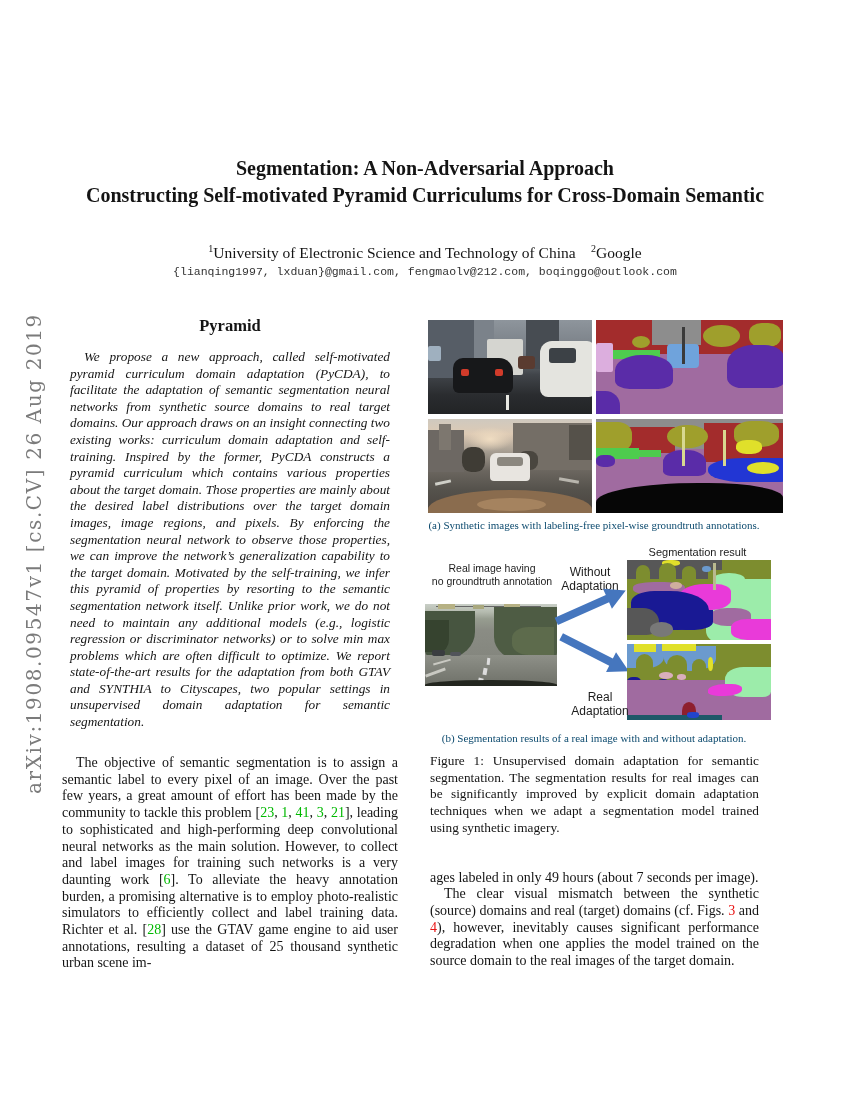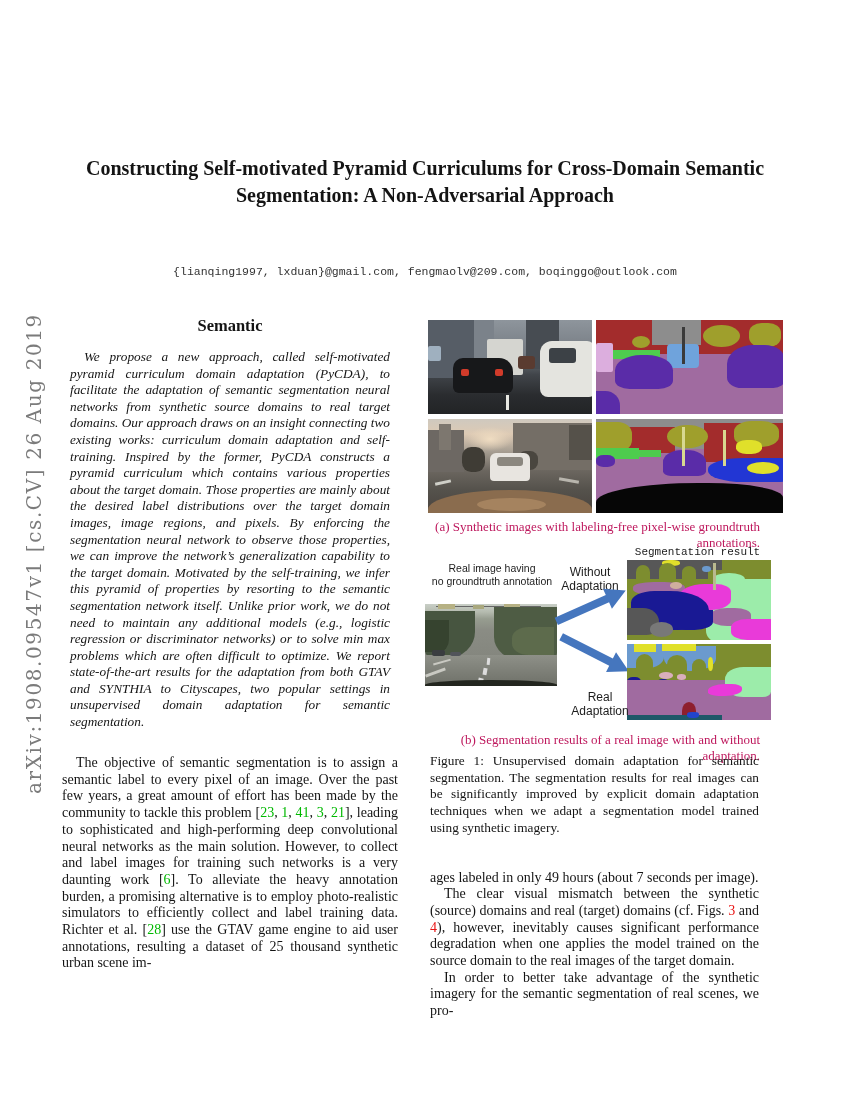--- a/index.html
+++ b/index.html
@@ -33,29 +33,29 @@
   
   .fig-block{position:absolute;left:428px;top:320px;width:362px;}
   .img{position:absolute;overflow:hidden;}
   .b{position:absolute;display:block;}
   .ph1{left:0;top:0;width:164px;height:94px;
        background:linear-gradient(180deg,#8e959c 0%,#767c83 35%,#41454a 58%,#2a2c2f 80%,#222426 100%);}
   .sg1{left:168px;top:0;width:187px;height:94px;background:var(--seg-road,#a06ba0);}
   .ph2{left:0;top:99px;width:164px;height:94px;
        background:linear-gradient(180deg,#cfc9bf 0%,#ddcab4 16%,#a89f93 34%,#6b665f 55%,#55524c 75%,#4a443f 100%);}
   .sg2{left:168px;top:99px;width:187px;height:94px;background:var(--seg-road,#a06ba0);}
-  .subcap{position:absolute;left:0;width:332px;text-align:right;font-size:13px;color:#be185d;}
+  .subcap{position:absolute;left:0;width:332px;text-align:center;font-size:11px;color:#0c4a6e;}
   .subcap-a{top:199px;}
   .subcap-b{top:412px;}
 
   
   .figb{position:absolute;left:-3px;top:226px;width:365px;height:180px;
         font-family:"Liberation Sans",sans-serif;}
   .figb .lbl{position:absolute;text-align:center;color:#1c1c1c;}
-  .seg-result-lbl{left:199px;top:0;width:147px;font-size:11px;font-family:Liberation Mono, monospace;}
+  .seg-result-lbl{left:199px;top:0;width:147px;font-size:11px;}
   .without-lbl,.with-lbl{font-size:12px;line-height:14px;}
   .without-lbl{left:126px;top:19px;width:78px;}
   .with-lbl{left:136px;top:144px;width:78px;}
   .real-lbl{left:0;top:16px;width:134px;font-size:10.5px;line-height:12.5px;}
   .realimg{left:0;top:58px;width:132px;height:82px;
            background:linear-gradient(180deg,#c9cfc7 0%,#b4baae 10%,#979d90 18%,#8a8c84 32%,#7e8078 100%);}
   .sgb1{left:202px;top:14px;width:144px;height:80px;background:var(--seg-olive,#7d8d2f);}
   .sgb2{left:202px;top:98px;width:144px;height:76px;background:var(--seg-road,#a06ba0);}
   .arrow{position:absolute;overflow:visible;}
   .arrow polygon{fill:var(--arrow-blue,#4576be);}
@@ -68,28 +68,29 @@
   .rtext .p1{margin-top:33px;}
 </style>
 </head>
 <body>
 
 <div class="page">
 
   <div class="arxiv">arXiv:1908.09547v1  [cs.CV]  26 Aug 2019</div>
 
   <h1 class="title">
+      <span style="display:block;">Segmentation: A Non-Adversarial Approach</span>
       <span style="display:block;">Constructing Self-motivated Pyramid Curriculums for Cross-Domain Semantic</span>
-      <span style="display:block;">Segmentation: A Non-Adversarial Approach</span>
     </h1>
 
-  <div class="emails">{lianqing1997, lxduan}@gmail.com, fengmaolv@209.com, boqinggo@outlook.com</div>
+  <div class="affil"><sup>1</sup><span>University of Electronic Science and Technology of China&nbsp;&nbsp;&nbsp; </span><sup>2</sup><span>Google</span></div>
+  <div class="emails">{lianqing1997, lxduan}@gmail.com, fengmaolv@212.com, boqinggo@outlook.com</div>
 
   <div class="abs-block">
-    <h2 class="abs-h">Semantic</h2>
+    <h2 class="abs-h">Pyramid</h2>
     <p class="abs-text">We propose a new approach, called self-motivated pyramid curriculum domain adaptation (PyCDA), to facilitate the adaptation of semantic segmentation neural networks from synthetic source domains to real target domains. Our approach draws on an insight connecting two existing works: curriculum domain adaptation and self-training. Inspired by the former, PyCDA constructs a pyramid curriculum which contains various properties about the target domain. Those properties are mainly about the desired label distributions over the target domain images, image regions, and pixels. By enforcing the segmentation neural network to observe those properties, we can improve the network’s generalization capability to the target domain. Motivated by the self-training, we infer this pyramid of properties by resorting to the semantic segmentation network itself. Unlike prior work, we do not need to maintain any additional models (e.g., logistic regression or discriminator networks) or to solve min max problems which are often difficult to optimize. We report state-of-the-art results for the adaptation from both GTAV and SYNTHIA to Cityscapes, two popular settings in unsupervised domain adaptation for semantic segmentation.</p>
   </div>
 
   <div class="intro-block">
     <p class="body-p indent"><span>The objective of semantic segmentation is to assign a semantic label to every pixel of an image.  Over the past few years, a great amount of effort has been made by the community to tackle this problem [</span><span style="color: rgb(0, 184, 0);">23</span><span>, </span><span style="color: rgb(0, 184, 0);">1</span><span>, </span><span style="color: rgb(0, 184, 0);">41</span><span>, </span><span style="color: rgb(0, 184, 0);">3</span><span>, </span><span style="color: rgb(0, 184, 0);">21</span><span>], leading to sophisticated and high-performing deep convolutional neural networks as the main solution.  However, to collect and label images for training such networks is a very daunting work [</span><span style="color: rgb(0, 184, 0);">6</span><span>].  To alleviate the heavy annotation burden, a promising alternative is to employ photo-realistic simulators to efficiently collect and label training data.  Richter et al. [</span><span style="color: rgb(0, 184, 0);">28</span><span>] use the GTAV game engine to aid user annotations, resulting a dataset of 25 thousand synthetic urban scene im-</span></p>
   </div>
 
   <div class="fig-block">
 
     <div class="img ph1">
@@ -249,16 +250,15 @@
         </div>
     </div>
 
     <div class="subcap subcap-b">(b) Segmentation results of a real image with and without adaptation.</div>
   </div>
 
   <div class="rtext">
     <p class="figcap">Figure 1: Unsupervised domain adaptation for semantic segmentation.  The segmentation results for real images can be significantly improved by explicit domain adaptation techniques when we adapt a segmentation model trained using synthetic imagery.</p>
     <p class="body-p p1">ages labeled in only 49 hours (about 7 seconds per image).</p>
     <p class="body-p indent"><span>The clear visual mismatch between the synthetic (source) domains and real (target) domains (cf. Figs. </span><span style="color: rgb(232, 20, 20);">3</span><span> and </span><span style="color: rgb(232, 20, 20);">4</span><span>), however, inevitably causes significant performance degradation when one applies the model trained on the source domain to the real images of the target domain.</span></p>
-    <p class="body-p indent">In order to better take advantage of the synthetic imagery for the semantic segmentation of real scenes, we pro-</p>
   </div>
 
 </div>
 
 </body></html>

